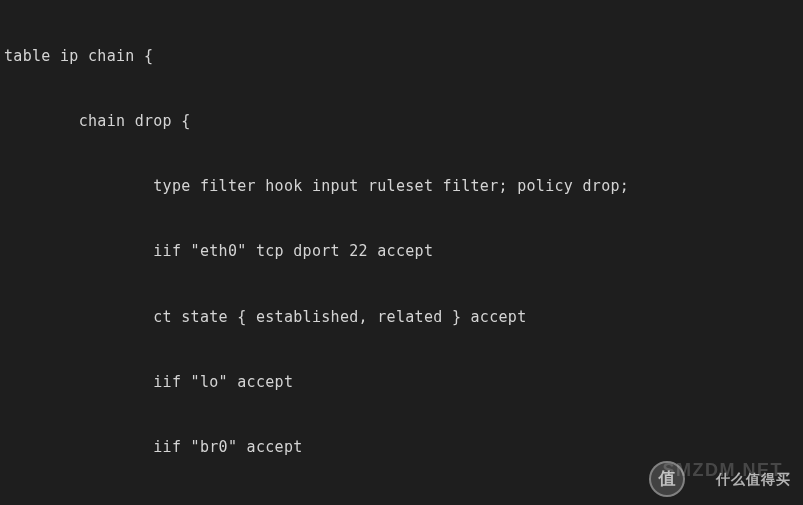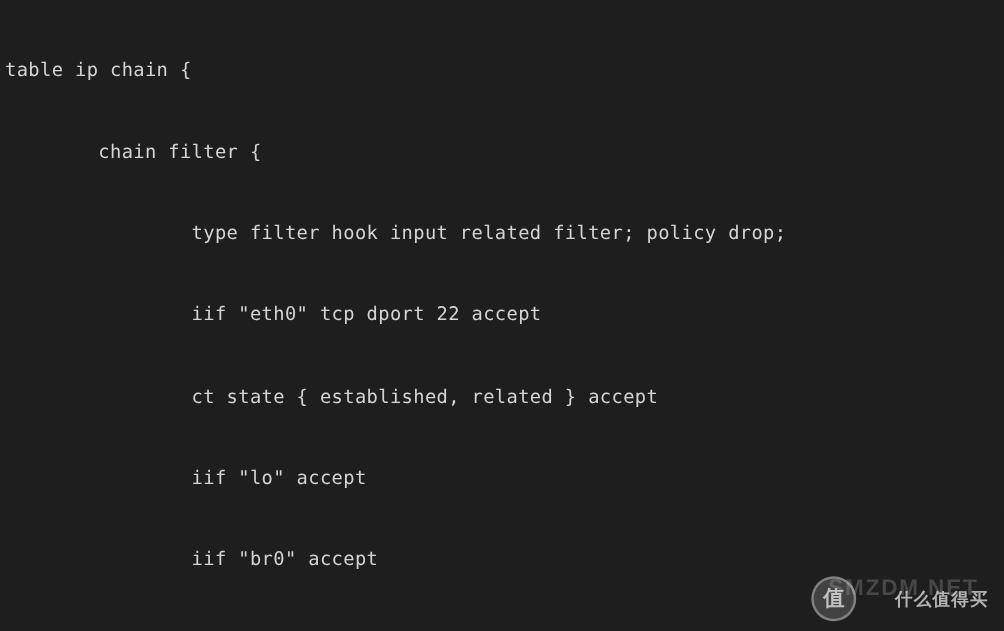--- a/index.html
+++ b/index.html
@@ -66,22 +66,22 @@
       font-size: 18px;
       font-weight: bold;
       letter-spacing: 1.5px;
     }
   </style>
 </head>
 <body>
 
 <div class="terminal">
   <span class="line">table ip chain {</span>
-  <span class="line">        chain filter {</span>
-  <span class="line">                type filter hook input related filter; policy drop;</span>
+  <span class="line">        chain drop {</span>
+  <span class="line">                type filter hook input ruleset filter; policy drop;</span>
   <span class="line">                iif "eth0" tcp dport 22 accept</span>
   <span class="line">                ct state { established, related } accept</span>
   <span class="line">                iif "lo" accept</span>
   <span class="line">                iif "br0" accept</span>
   
   <span class="line"></span>
   
   
   
   

